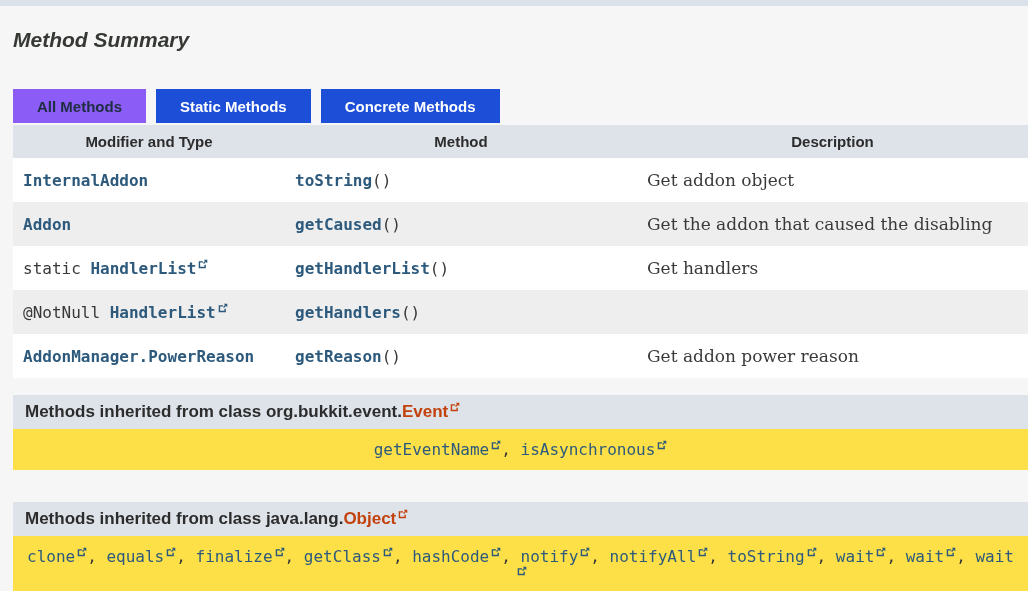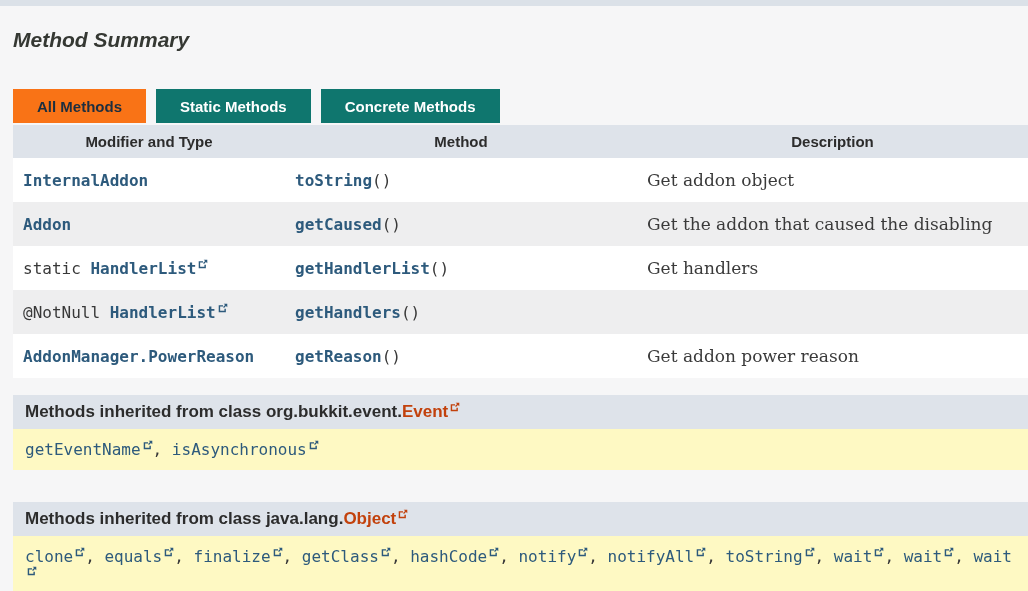--- a/index.html
+++ b/index.html
@@ -20,23 +20,23 @@
     color: #353833;
     margin: 22px 0 0 0;
   }
 
   .tabs { display: flex; gap: 10px; margin-top: 37px; }
   .tab {
     border: none; cursor: pointer;
     height: 34px; padding: 0 24px;
     font-family: "Liberation Sans", sans-serif;
     font-weight: bold; font-size: 15px;
-    background: #0f766e; color: #ffffff;
-  }
-  .tab.active { background: #f97316; color: #1c2e3f; }
+    background: #1d4ed8; color: #ffffff;
+  }
+  .tab.active { background: #8b5cf6; color: #1c2e3f; }
 
   table.summary {
     border-collapse: collapse;
     width: 1015px;
     margin-top: 2px;
   }
   table.summary th {
     background: #dee3ea;
     text-align: center;
     font-size: 15px;
@@ -77,22 +77,23 @@
     font-weight: bold;
     font-size: 17px;
     color: #2c2c2c;
   }
   .inh-header a.class-link {
     color: #c2410c;
     text-decoration: none;
     font-weight: bold;
   }
   .inh-body {
-    background: #fef9c3;
+    background: #fde047;
     padding: 11px 12px;
+    text-align: center;
   }
   .inh-body a.code-link { font-weight: normal; }
   .sep { color: #383838; }
 
   .ext-icon { margin-left: 2px; vertical-align: 5px; }
 </style>
 </head>
 <body>
 
 <div class="top-strip"></div>

